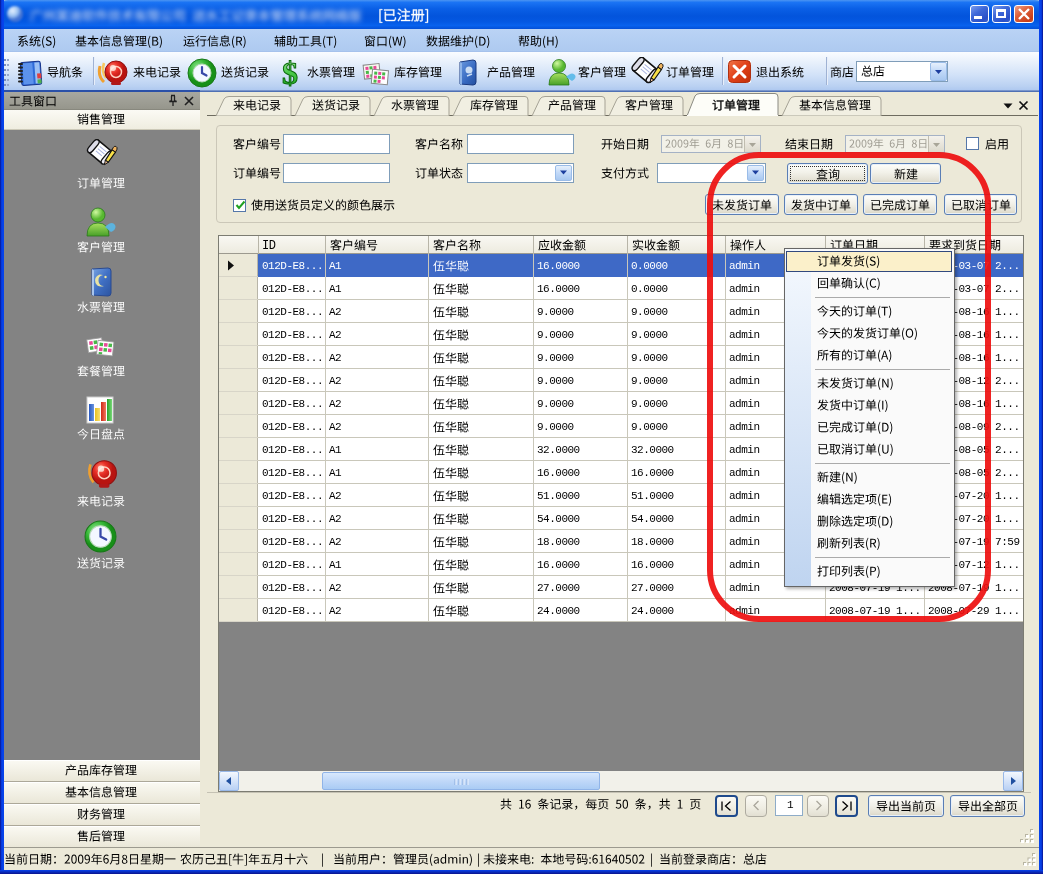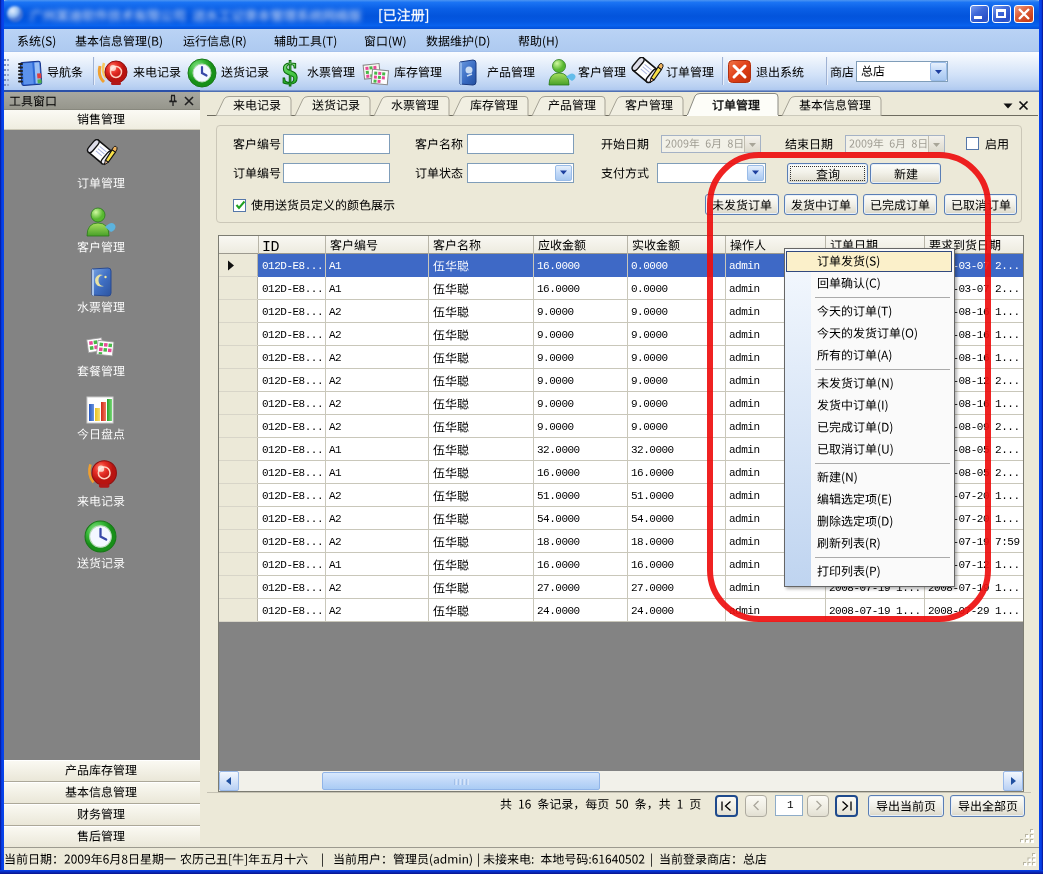--- a/index.html
+++ b/index.html
@@ -791,21 +791,21 @@
 <div style="position:absolute;left:218px;top:235px;width:806px;height:557px;border:1px solid #7C7C72;background:#838383"></div>
 <div style="position:absolute;left:219px;top:236px;width:804px;height:18px;background:linear-gradient(#F9F8F3,#EDEBDF);border-bottom:1px solid #9C9A8F"></div>
 <div style="position:absolute;left:258px;top:236px;width:1px;height:18px;background:#B8B5A8"></div>
 <div style="position:absolute;left:325px;top:236px;width:1px;height:18px;background:#B8B5A8"></div>
 <div style="position:absolute;left:428px;top:236px;width:1px;height:18px;background:#B8B5A8"></div>
 <div style="position:absolute;left:533px;top:236px;width:1px;height:18px;background:#B8B5A8"></div>
 <div style="position:absolute;left:627px;top:236px;width:1px;height:18px;background:#B8B5A8"></div>
 <div style="position:absolute;left:725px;top:236px;width:1px;height:18px;background:#B8B5A8"></div>
 <div style="position:absolute;left:825px;top:236px;width:1px;height:18px;background:#B8B5A8"></div>
 <div style="position:absolute;left:924px;top:236px;width:1px;height:18px;background:#B8B5A8"></div>
-<div class="mono" style="left:262px;top:240px;font-size:15px">ID</div>
+<div class="mono" style="left:262px;top:240px;font-size:12px">ID</div>
 <svg class="t" style="width:48.0px;height:12px;left:330px;top:239px;" viewBox="0 -880 4000 1000" fill="#000">
     <use href="#g5BA2" transform="translate(0,0) scale(1,-1)"></use>
     <use href="#g6237" transform="translate(1000,0) scale(1,-1)"></use>
     <use href="#g7F16" transform="translate(2000,0) scale(1,-1)"></use>
     <use href="#g53F7" transform="translate(3000,0) scale(1,-1)"></use>
   </svg>
 <svg class="t" style="width:48.0px;height:12px;left:433px;top:239px;" viewBox="0 -880 4000 1000" fill="#000">
     <use href="#g5BA2" transform="translate(0,0) scale(1,-1)"></use>
     <use href="#g6237" transform="translate(1000,0) scale(1,-1)"></use>
     <use href="#g540D" transform="translate(2000,0) scale(1,-1)"></use>

